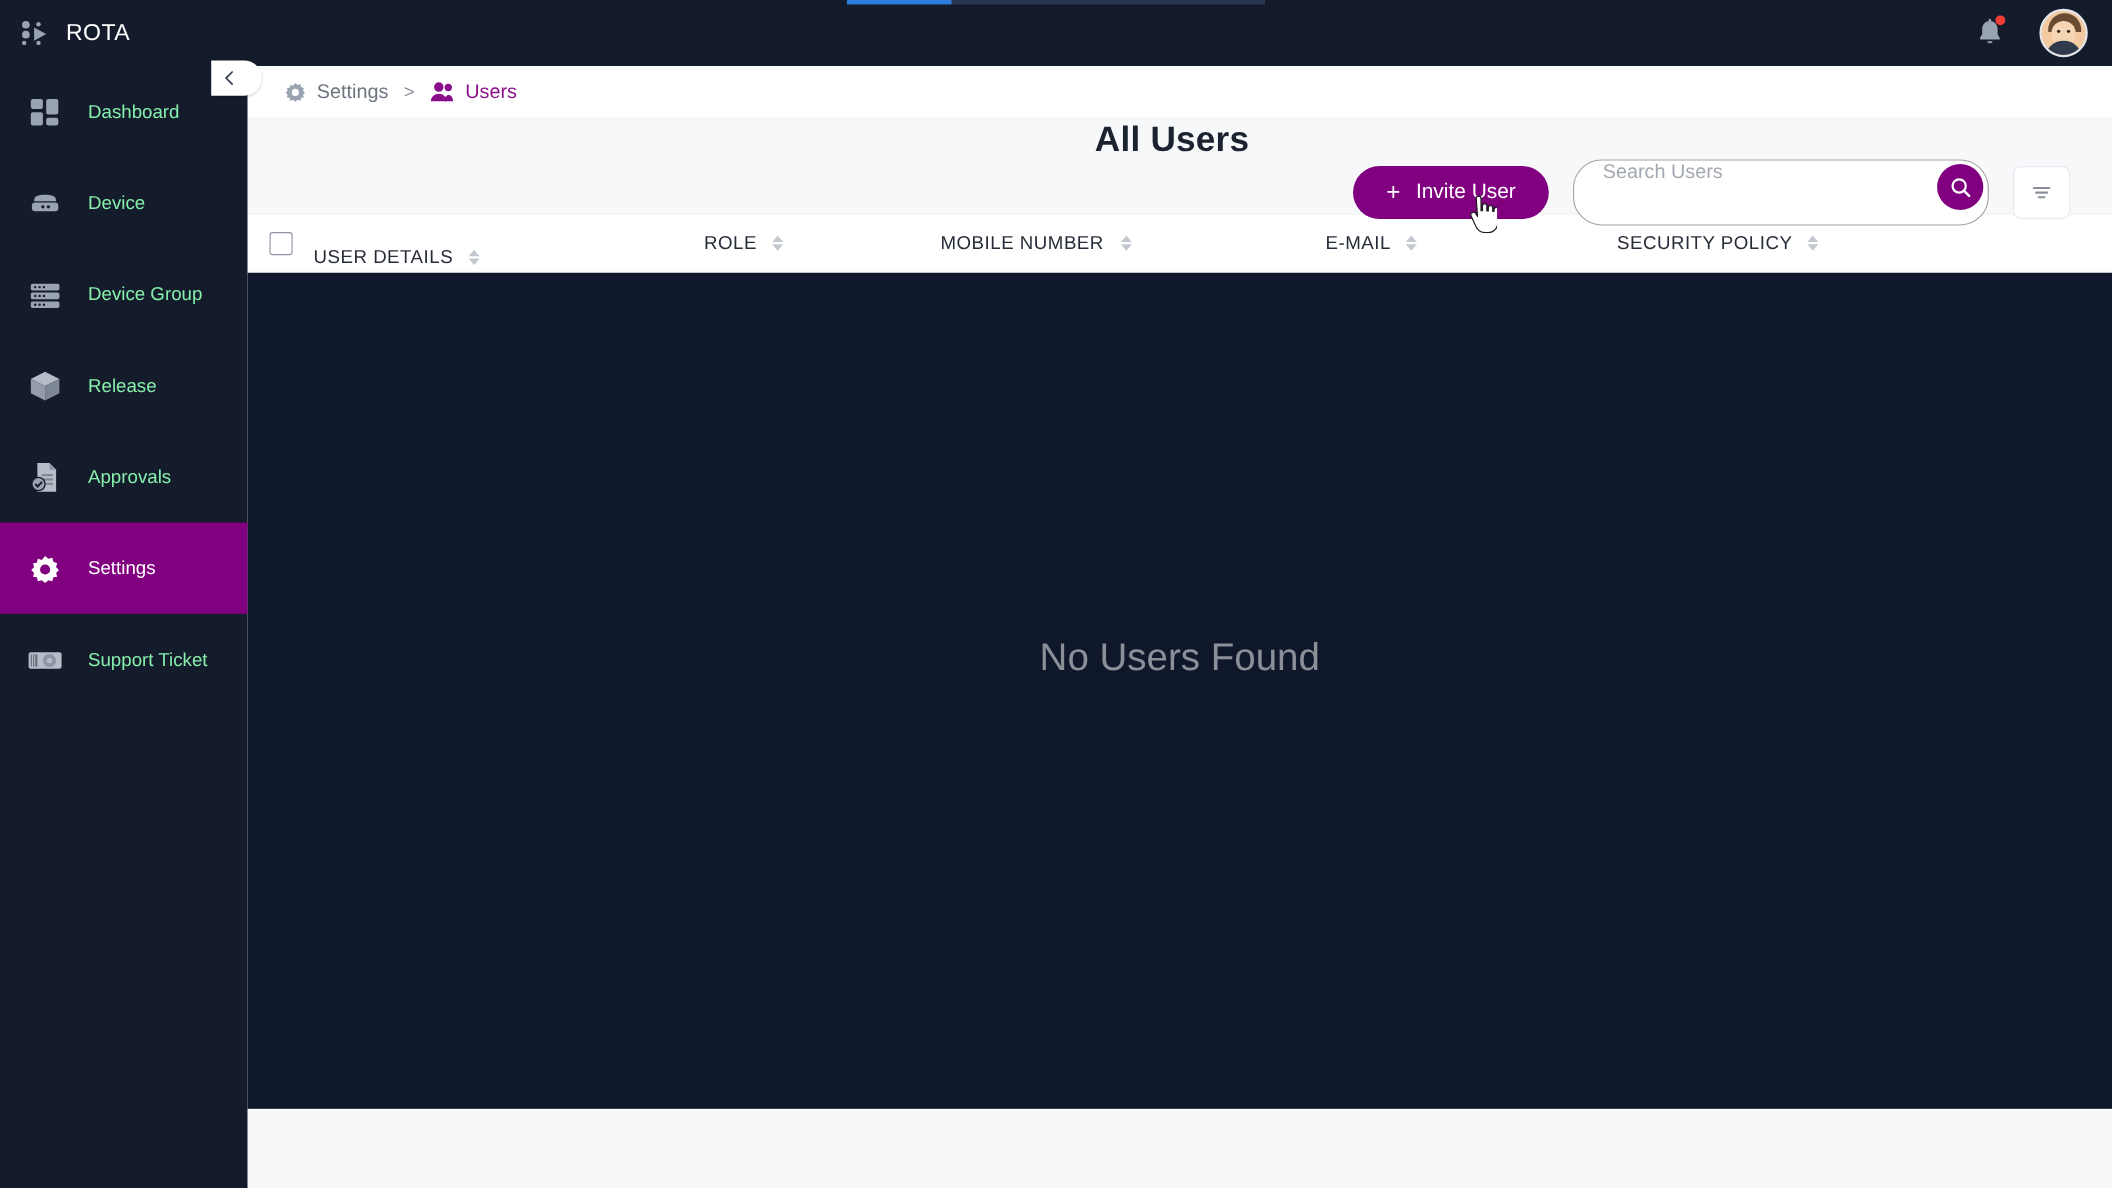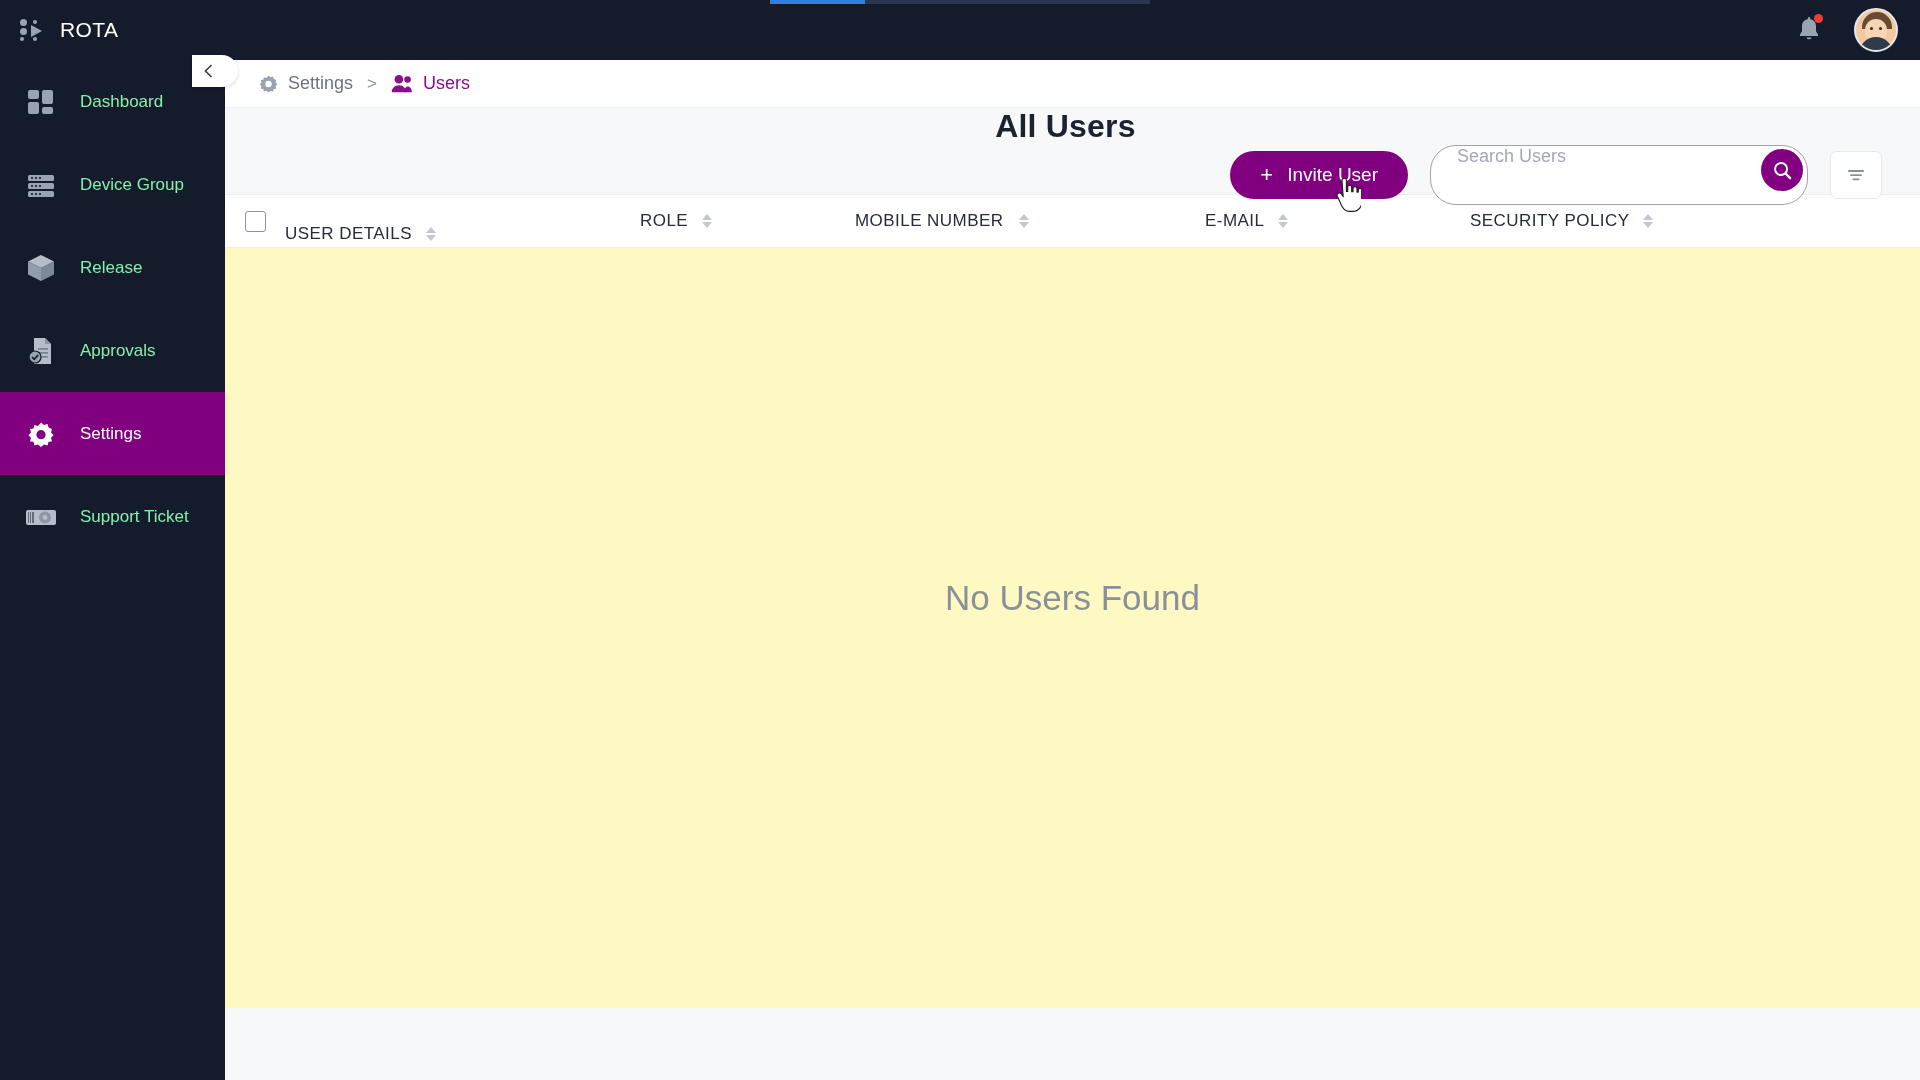--- a/index.html
+++ b/index.html
@@ -121,21 +121,21 @@
   }
   .th-check { width:60px; display:flex; align-items:center; justify-content:center; }
   .chk { width:21px; height:21px; border:1.6px solid #8d93a0; border-radius:3px; background:#fff; cursor:pointer; }
   .sort { display:inline-flex; flex-direction:column; gap:2px; }
   .sort i { width:0;height:0; border-left:5px solid transparent; border-right:5px solid transparent; display:block; }
   .sort .up { border-bottom:6px solid #c3c7cf; }
   .sort .dn { border-top:6px solid #c3c7cf; }
 
   .c1 { width:355px;margin-top:25px; } .c2 { width:215px; } .c3 { width:350px;gap:16px; } .c4 { width:265px; } .c5 { width:320px; }
 
-  .table-body { height:760px; background:#fef9c3; display:flex; align-items:flex-start; justify-content:center; }
+  .table-body { height:760px; background:#0f172a; display:flex; align-items:flex-start; justify-content:center; }
   .empty-msg { margin-top:330px; font-size:35px; color:#8b8f97; }
 
   
   .cursor { position:absolute; left:1335px; top:178px; z-index:90; pointer-events:none; }
 </style>
 </head>
 <body>
 
 <div id="app">
 
@@ -182,20 +182,31 @@
         <svg width="30" height="30" viewBox="0 0 30 30">
           <rect x="2" y="3" width="11" height="9" rx="2" fill="#9aa3b2"></rect>
           <rect x="16" y="3" width="11" height="14" rx="2" fill="#9aa3b2"></rect>
           <rect x="2" y="15" width="11" height="12" rx="2" fill="#9aa3b2"></rect>
           <rect x="16" y="20" width="11" height="7" rx="2" fill="#9aa3b2"></rect>
         </svg>
       </span>
       <span>Dashboard</span>
     </div>
 
+    <div class="nav-item">
+      <span class="nav-ico">
+        <svg width="30" height="30" viewBox="0 0 30 30">
+          <path d="M5 13c0-4 1.5-6 10-6s10 2 10 6z" fill="#9aa3b2"></path>
+          <rect x="3" y="14" width="24" height="8" rx="3" fill="#9aa3b2"></rect>
+          <circle cx="13" cy="18" r="1.5" fill="#141b2b"></circle>
+          <circle cx="18" cy="18" r="1.5" fill="#141b2b"></circle>
+        </svg>
+      </span>
+      <span>Device</span>
+    </div>
 
     <div class="nav-item">
       <span class="nav-ico">
         <svg width="30" height="30" viewBox="0 0 30 30">
           <rect x="2" y="5" width="26" height="6" rx="1.5" fill="#9aa3b2"></rect>
           <rect x="2" y="13" width="26" height="6" rx="1.5" fill="#9aa3b2"></rect>
           <rect x="2" y="21" width="26" height="6" rx="1.5" fill="#9aa3b2"></rect>
           <circle cx="6" cy="8" r="1.1" fill="#141b2b"></circle>
             <circle cx="10" cy="8" r="1.1" fill="#141b2b"></circle>
             <circle cx="14" cy="8" r="1.1" fill="#141b2b"></circle>

